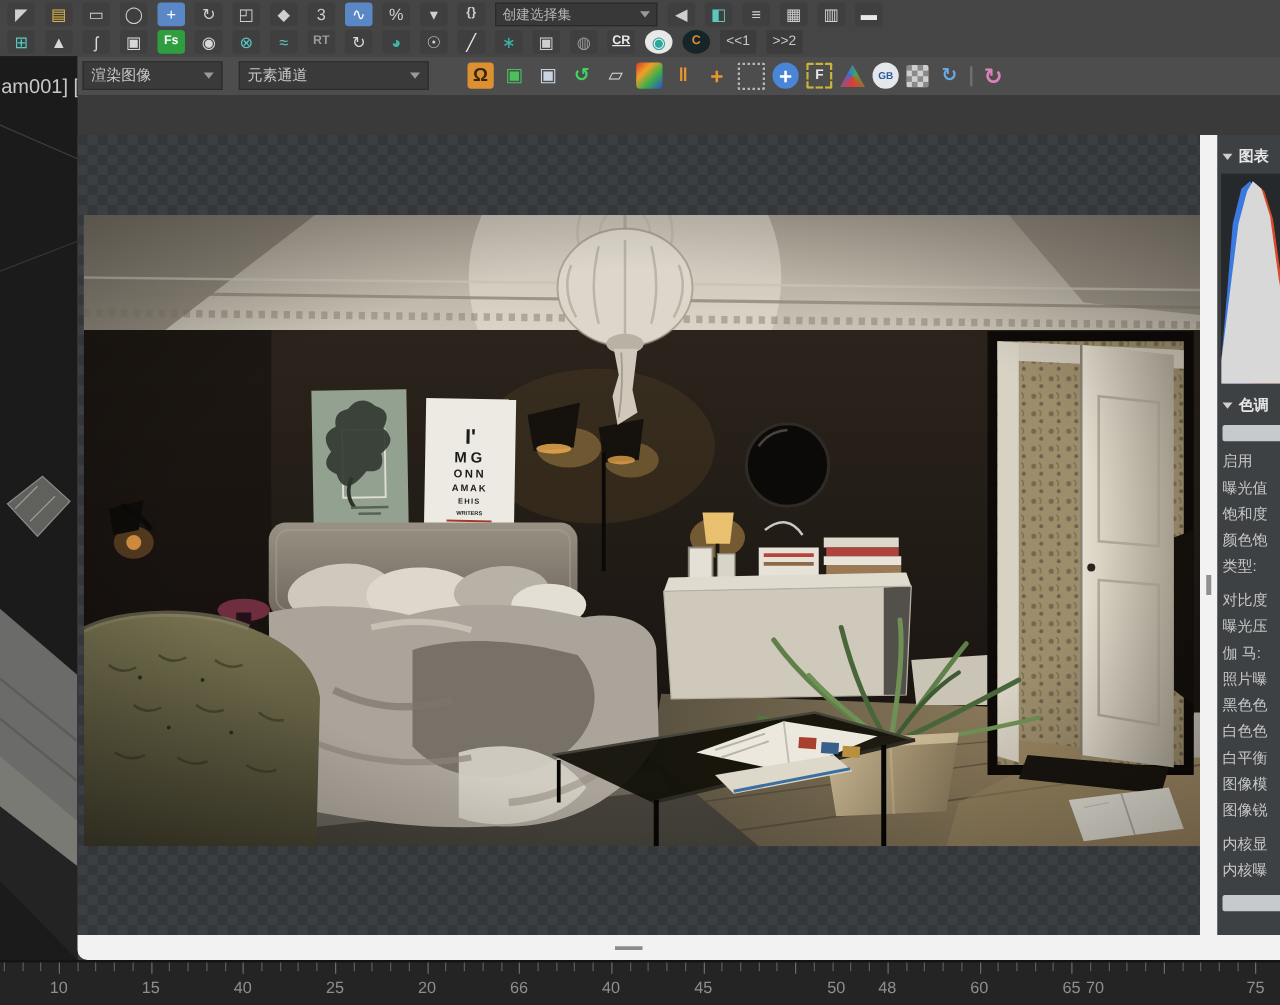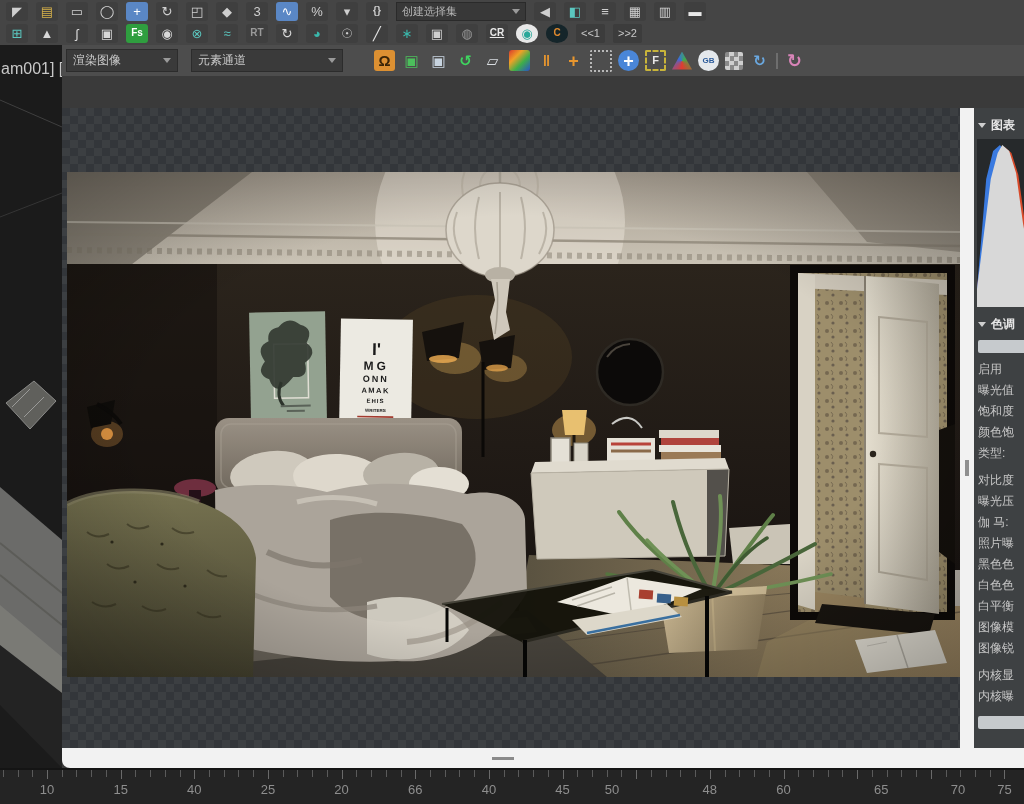--- a/index.html
+++ b/index.html
@@ -514,44 +514,44 @@
     <div class="tick" style="left: 518.36px;"></div>
     <div class="tick" style="left: 533.09px;"></div>
     <div class="tick" style="left: 547.82px;"></div>
     <div class="tick major" style="left: 562.55px;"></div>
     <div class="tick-label" style="left: 562.55px;">45</div>
     <div class="tick" style="left: 577.28px;"></div>
     <div class="tick" style="left: 592.01px;"></div>
     <div class="tick" style="left: 606.74px;"></div>
     <div class="tick" style="left: 621.47px;"></div>
     <div class="tick major" style="left: 636.2px;"></div>
-    <div class="tick-label" style="left: 612px;">50</div>
+    <div class="tick-label" style="left: 669px;">50</div>
     <div class="tick" style="left: 650.93px;"></div>
     <div class="tick" style="left: 665.66px;"></div>
     <div class="tick" style="left: 680.39px;"></div>
     <div class="tick" style="left: 695.12px;"></div>
     <div class="tick major" style="left: 709.85px;"></div>
     <div class="tick-label" style="left: 709.85px;">48</div>
     <div class="tick" style="left: 724.58px;"></div>
     <div class="tick" style="left: 739.31px;"></div>
     <div class="tick" style="left: 754.04px;"></div>
     <div class="tick" style="left: 768.77px;"></div>
     <div class="tick major" style="left: 783.5px;"></div>
     <div class="tick-label" style="left: 783.5px;">60</div>
     <div class="tick" style="left: 798.23px;"></div>
     <div class="tick" style="left: 812.96px;"></div>
     <div class="tick" style="left: 827.69px;"></div>
     <div class="tick" style="left: 842.42px;"></div>
     <div class="tick major" style="left: 857.15px;"></div>
-    <div class="tick-label" style="left: 857.15px; margin-left: 24px;">65</div>
+    <div class="tick-label" style="left: 857.15px;">65</div>
     <div class="tick" style="left: 871.88px;"></div>
     <div class="tick" style="left: 886.61px;"></div>
     <div class="tick" style="left: 901.34px;"></div>
     <div class="tick" style="left: 916.07px;"></div>
     <div class="tick major" style="left: 930.8px;"></div>
-    <div class="tick-label" style="left: 958px;">70</div>
+    <div class="tick-label" style="left: 876px;">70</div>
     <div class="tick" style="left: 945.53px;"></div>
     <div class="tick" style="left: 960.26px;"></div>
     <div class="tick" style="left: 974.99px;"></div>
     <div class="tick" style="left: 989.72px;"></div>
     <div class="tick major" style="left: 1004.45px;"></div>
     <div class="tick-label" style="left: 1004.45px;">75</div>
   </div>
 
 </body></html>

